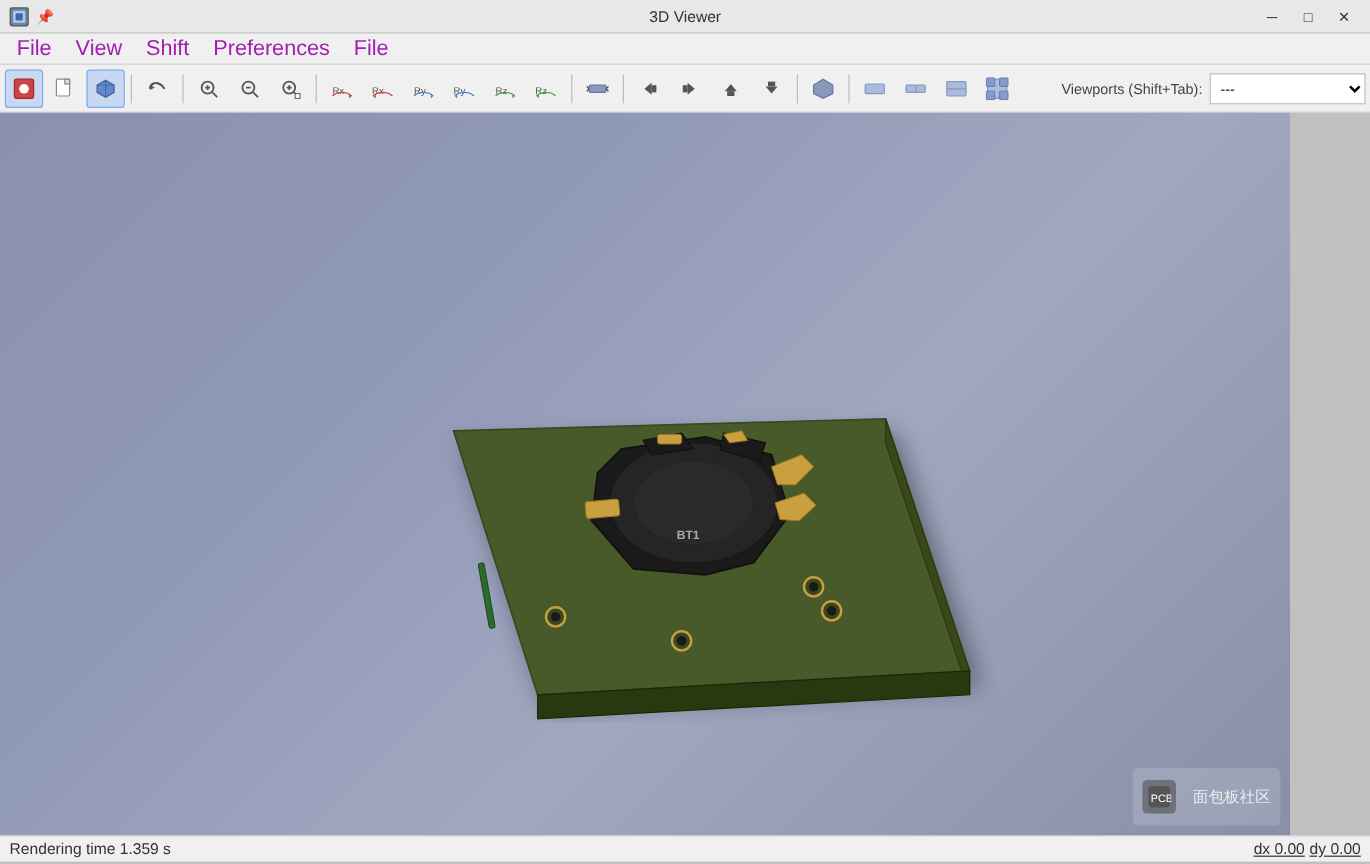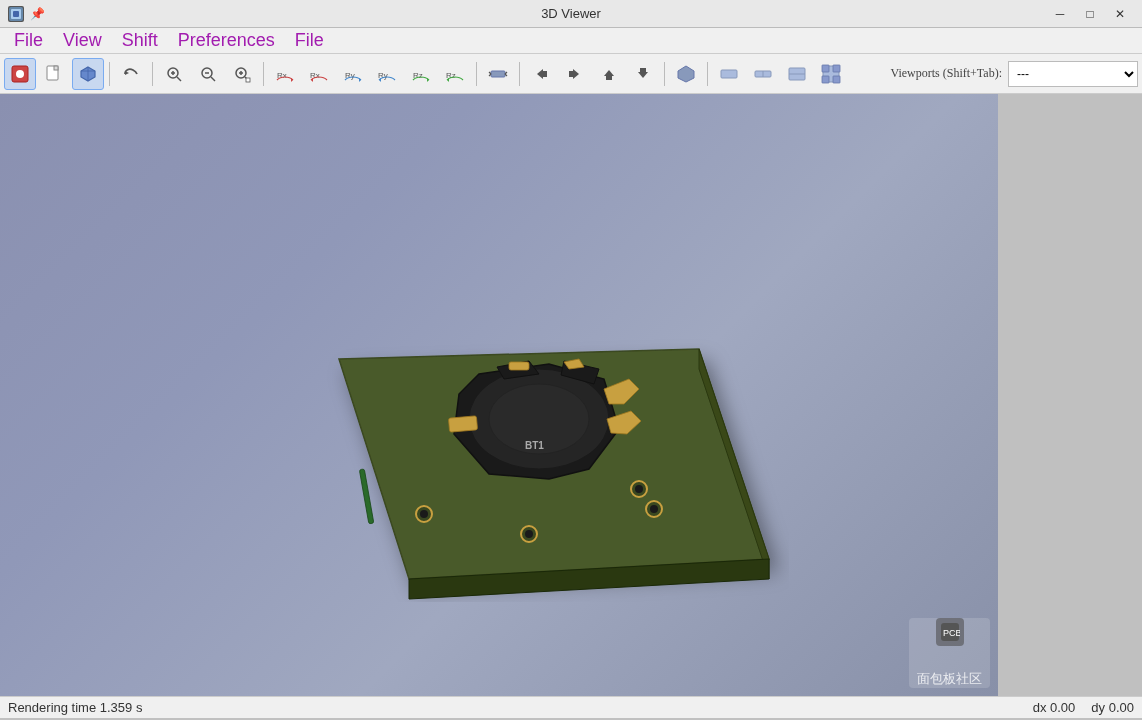--- a/index.html
+++ b/index.html
@@ -71,63 +71,62 @@
     .toolbar-sep {
       width: 1px; height: 24px;
       background: #bbb;
       margin: 0 3px;
     }
     .toolbar-spacer { flex: 1; }
     .viewport-label {
       font-size: 12px; color: #444;
       white-space: nowrap;
       padding-right: 4px;
-      font-family: Liberation Serif, serif;
     }
     .viewport-select {
       width: 130px; height: 26px;
       border: 1px solid #bbb;
       background: white;
       font-size: 12px;
       padding: 0 4px;
       cursor: pointer;
     }
 
     
     .viewport {
       position: relative;
-      width: 998px;
+      width: 1075px;
       height: 602px;
       background: linear-gradient(135deg, #8a90b0 0%, #9098b8 30%, #a0a8c0 60%, #8890a8 100%);
       overflow: hidden;
     }
 
     
     .statusbar {
       height: 22px;
       background: #f0f0f0;
       border-top: 1px solid #ccc;
       display: flex;
       align-items: center;
       padding: 0 8px;
       font-size: 13px;
       color: #333;
       justify-content: space-between;
     }
-    .statusbar-right { display: flex; gap: 16px; align-items: center; }
+    .statusbar-right { display: flex; gap: 4px; align-items: center; text-decoration: underline; }
 
     
     .watermark {
       position: absolute;
       bottom: 8px; right: 8px;
       background: rgba(255,255,255,0.15);
-      padding: 0 8px;
+      padding: 10px 8px;
       border-radius: 4px;
-      display: flex; align-items: center; gap: 24px;
-      font-size: 13px; color: rgba(255,255,255,0.8); flex-direction: column;
+      display: flex; align-items: center; gap: 14px;
+      font-size: 13px; color: rgba(255,255,255,0.8);
     }
     .watermark-icon {
       width: 28px; height: 28px;
       background: rgba(80,80,80,0.6);
       border-radius: 4px;
       display: flex; align-items: center; justify-content: center;
       font-size: 10px; color: white;
     }
 
     

